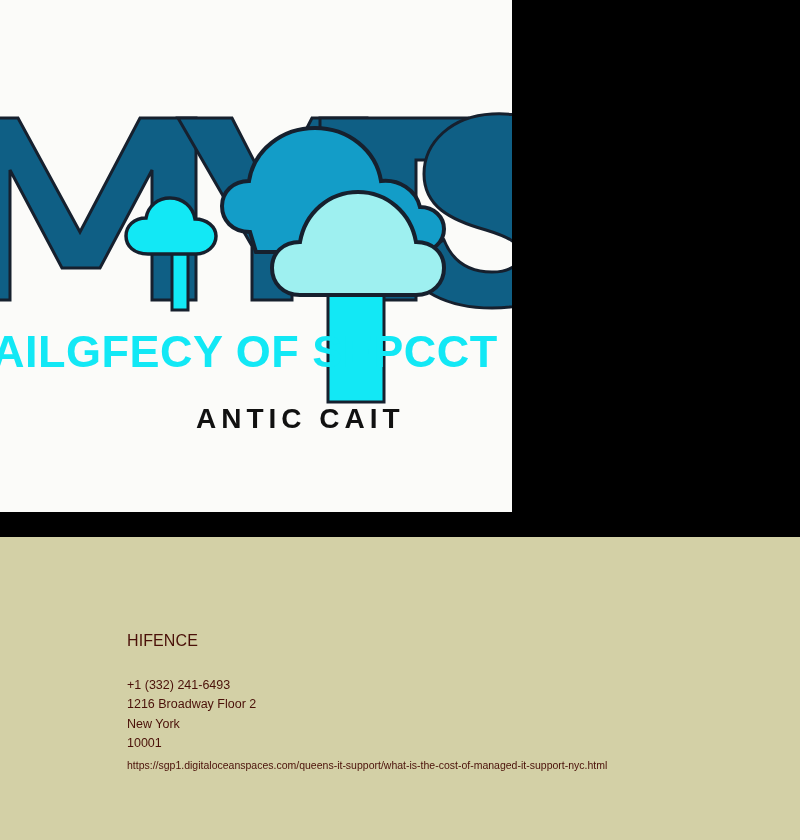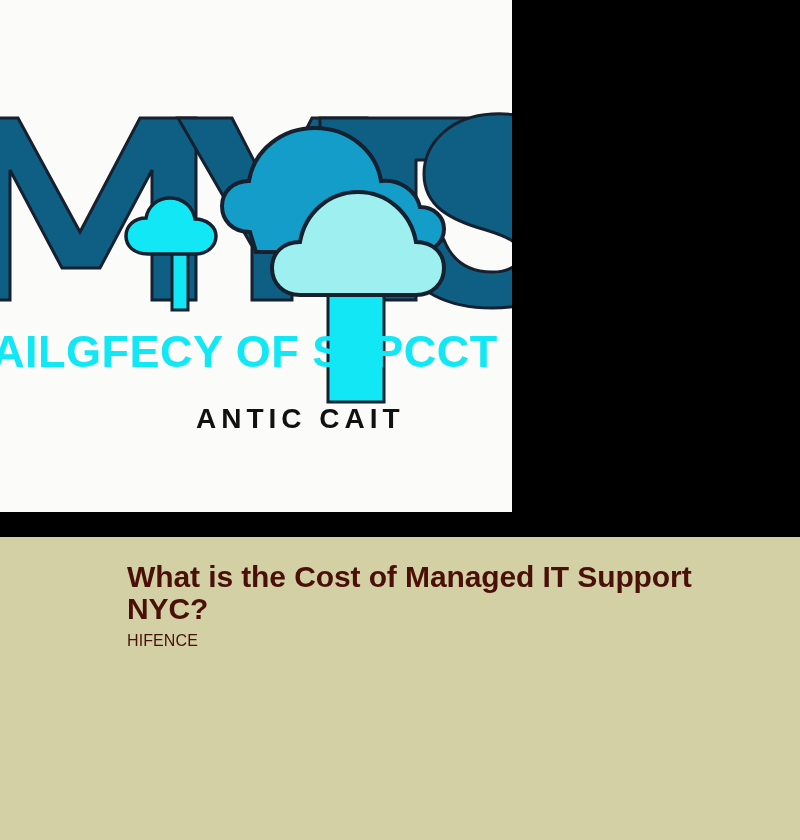--- a/index.html
+++ b/index.html
@@ -152,19 +152,25 @@
       <text x="-8" y="367" font-family="Liberation Sans, sans-serif" font-size="45" font-weight="bold" fill="#12e8f5" letter-spacing="0.5">AILGFECY OF SEPCCT</text>
 
       <text x="196" y="428" font-family="Liberation Sans, sans-serif" font-size="28" font-weight="bold" fill="#111111" letter-spacing="5">ANTIC CAIT</text>
     </svg>
 
   </div>
 </div>
 
 <div id="content">
 
-  <h1 id="page-title">What is the Cost of Managed IT Support NYC?</h1>
 
   <h2 id="brand-name">HIFENCE</h2>
 
+  <ul id="contact-list">
+    <li>+1 (332) 241-6493</li>
+    <li>1216 Broadway Floor 2</li>
+    <li>New York</li>
+    <li>10001</li>
+  </ul>
 
+  <div id="source-url">https://sgp1.digitaloceanspaces.com/queens-it-support/what-is-the-cost-of-managed-it-support-nyc.html</div>
 
 </div>
 
 </body></html>

